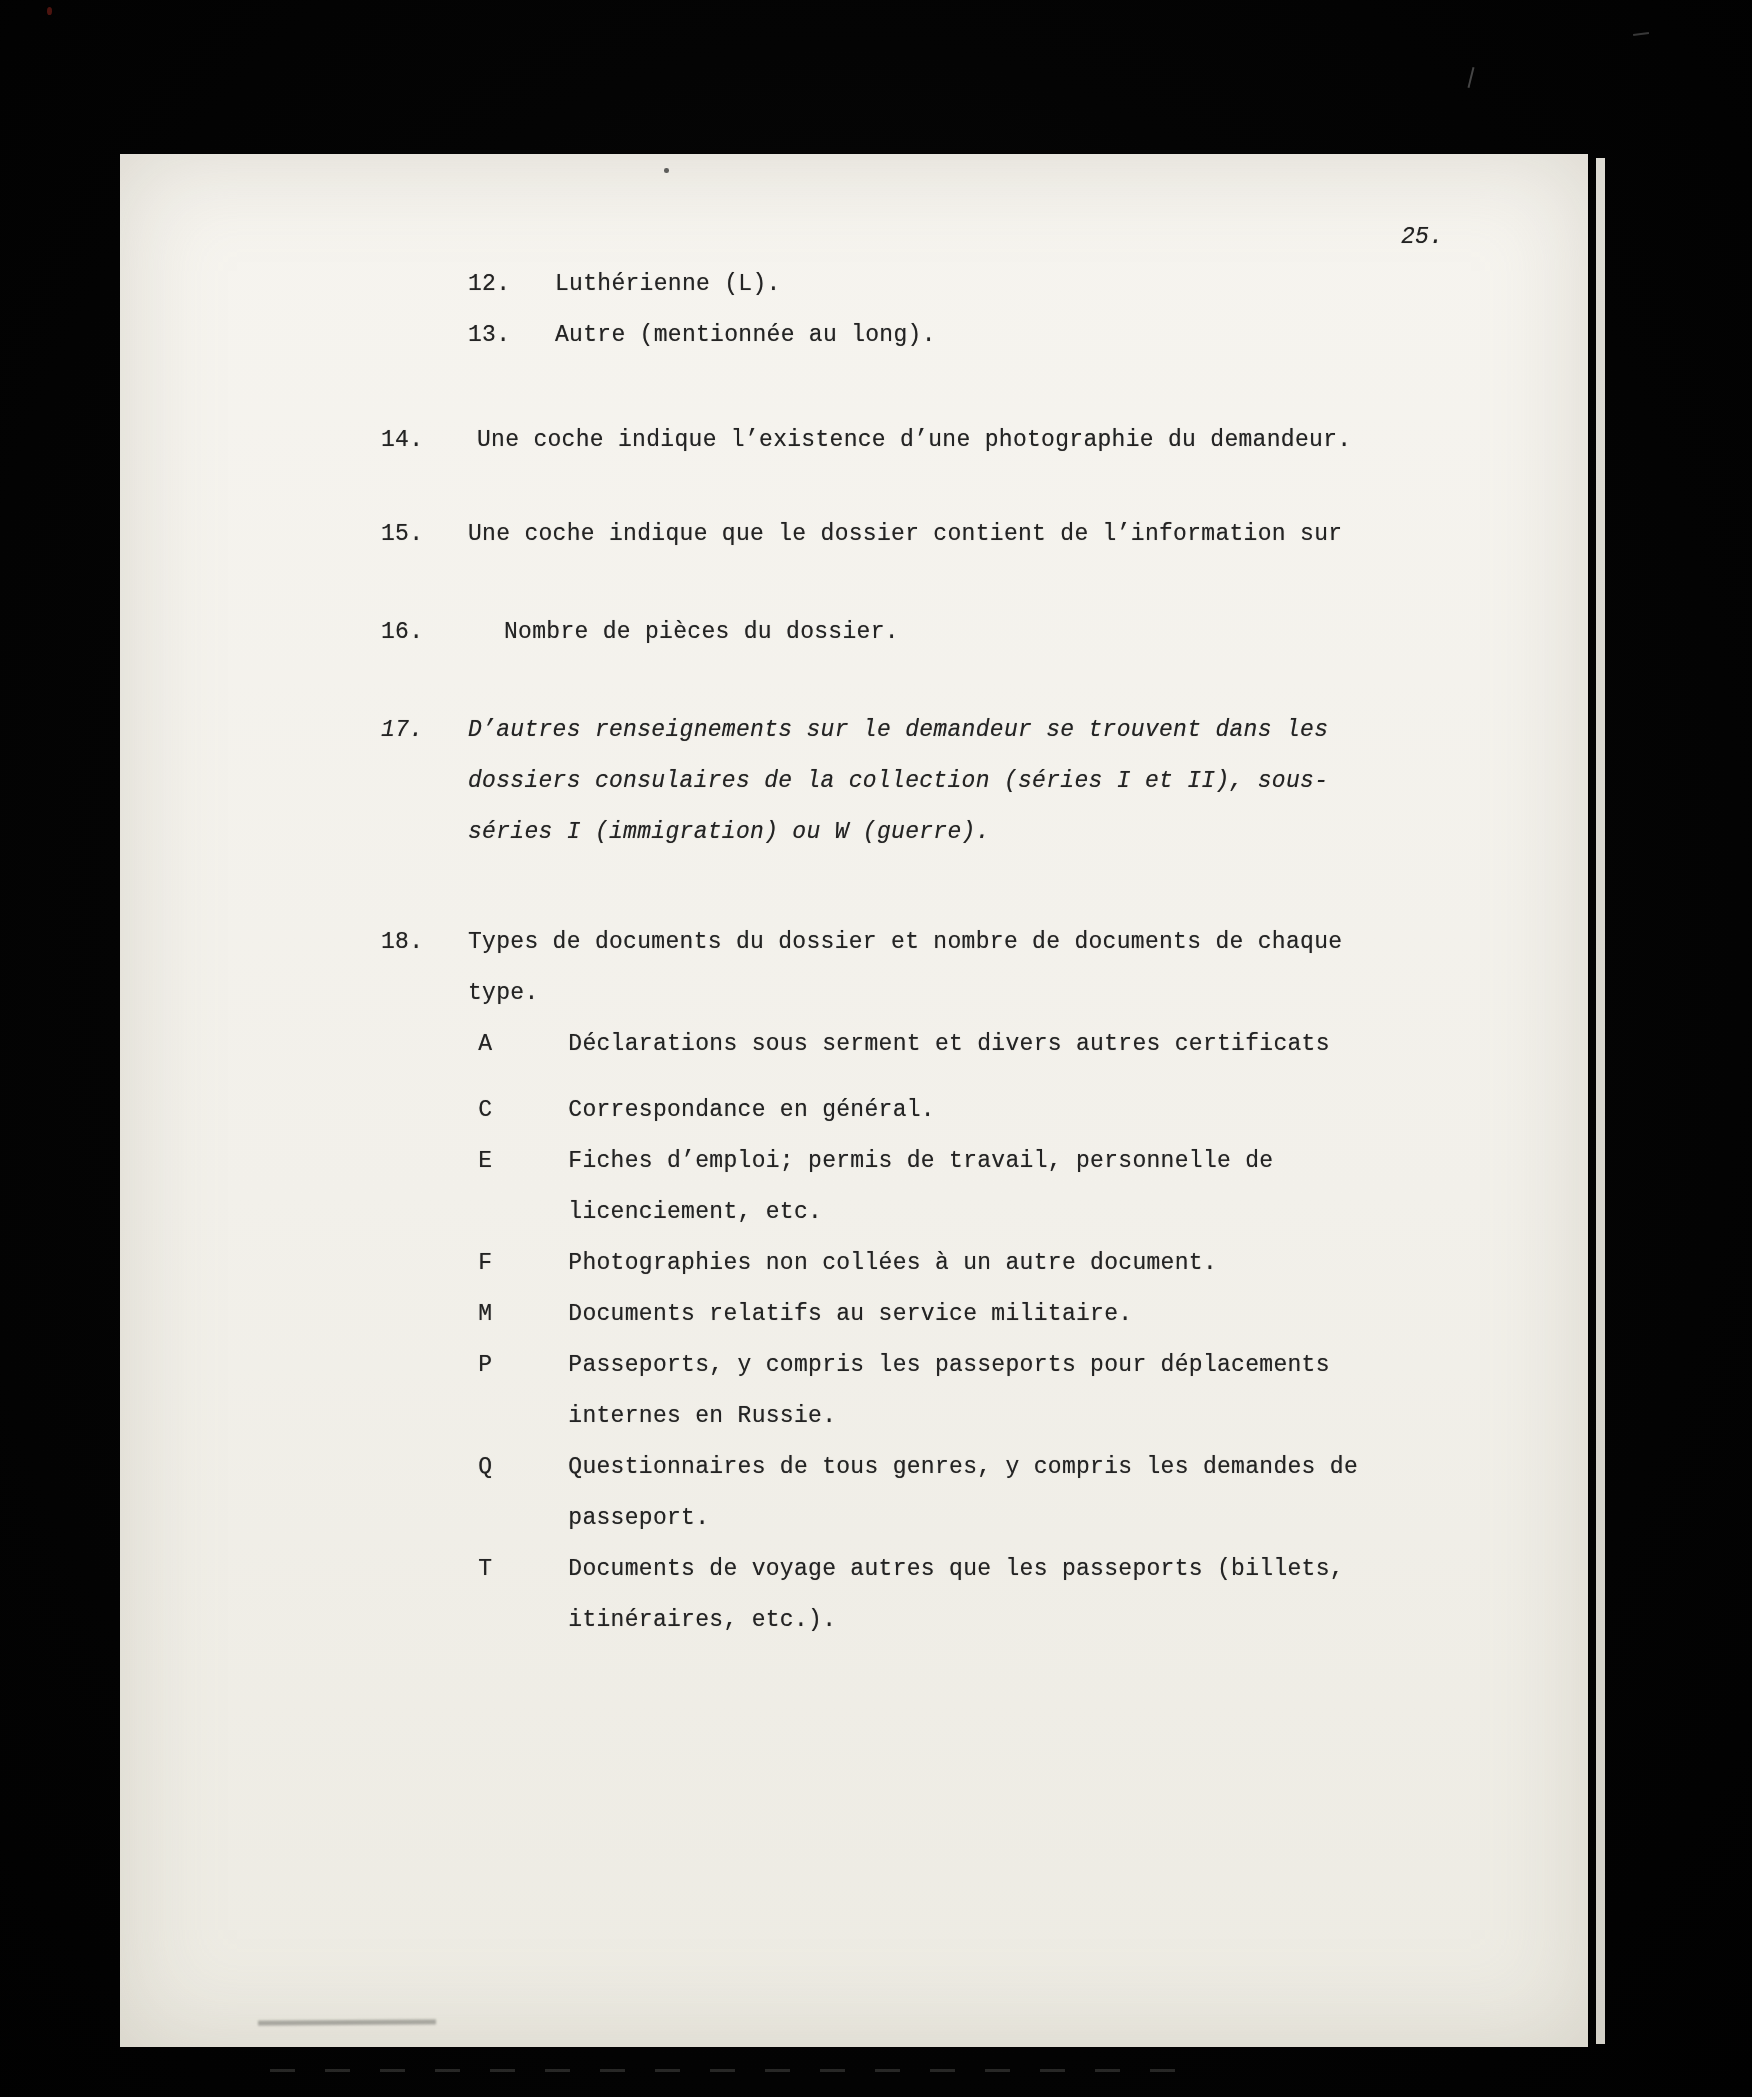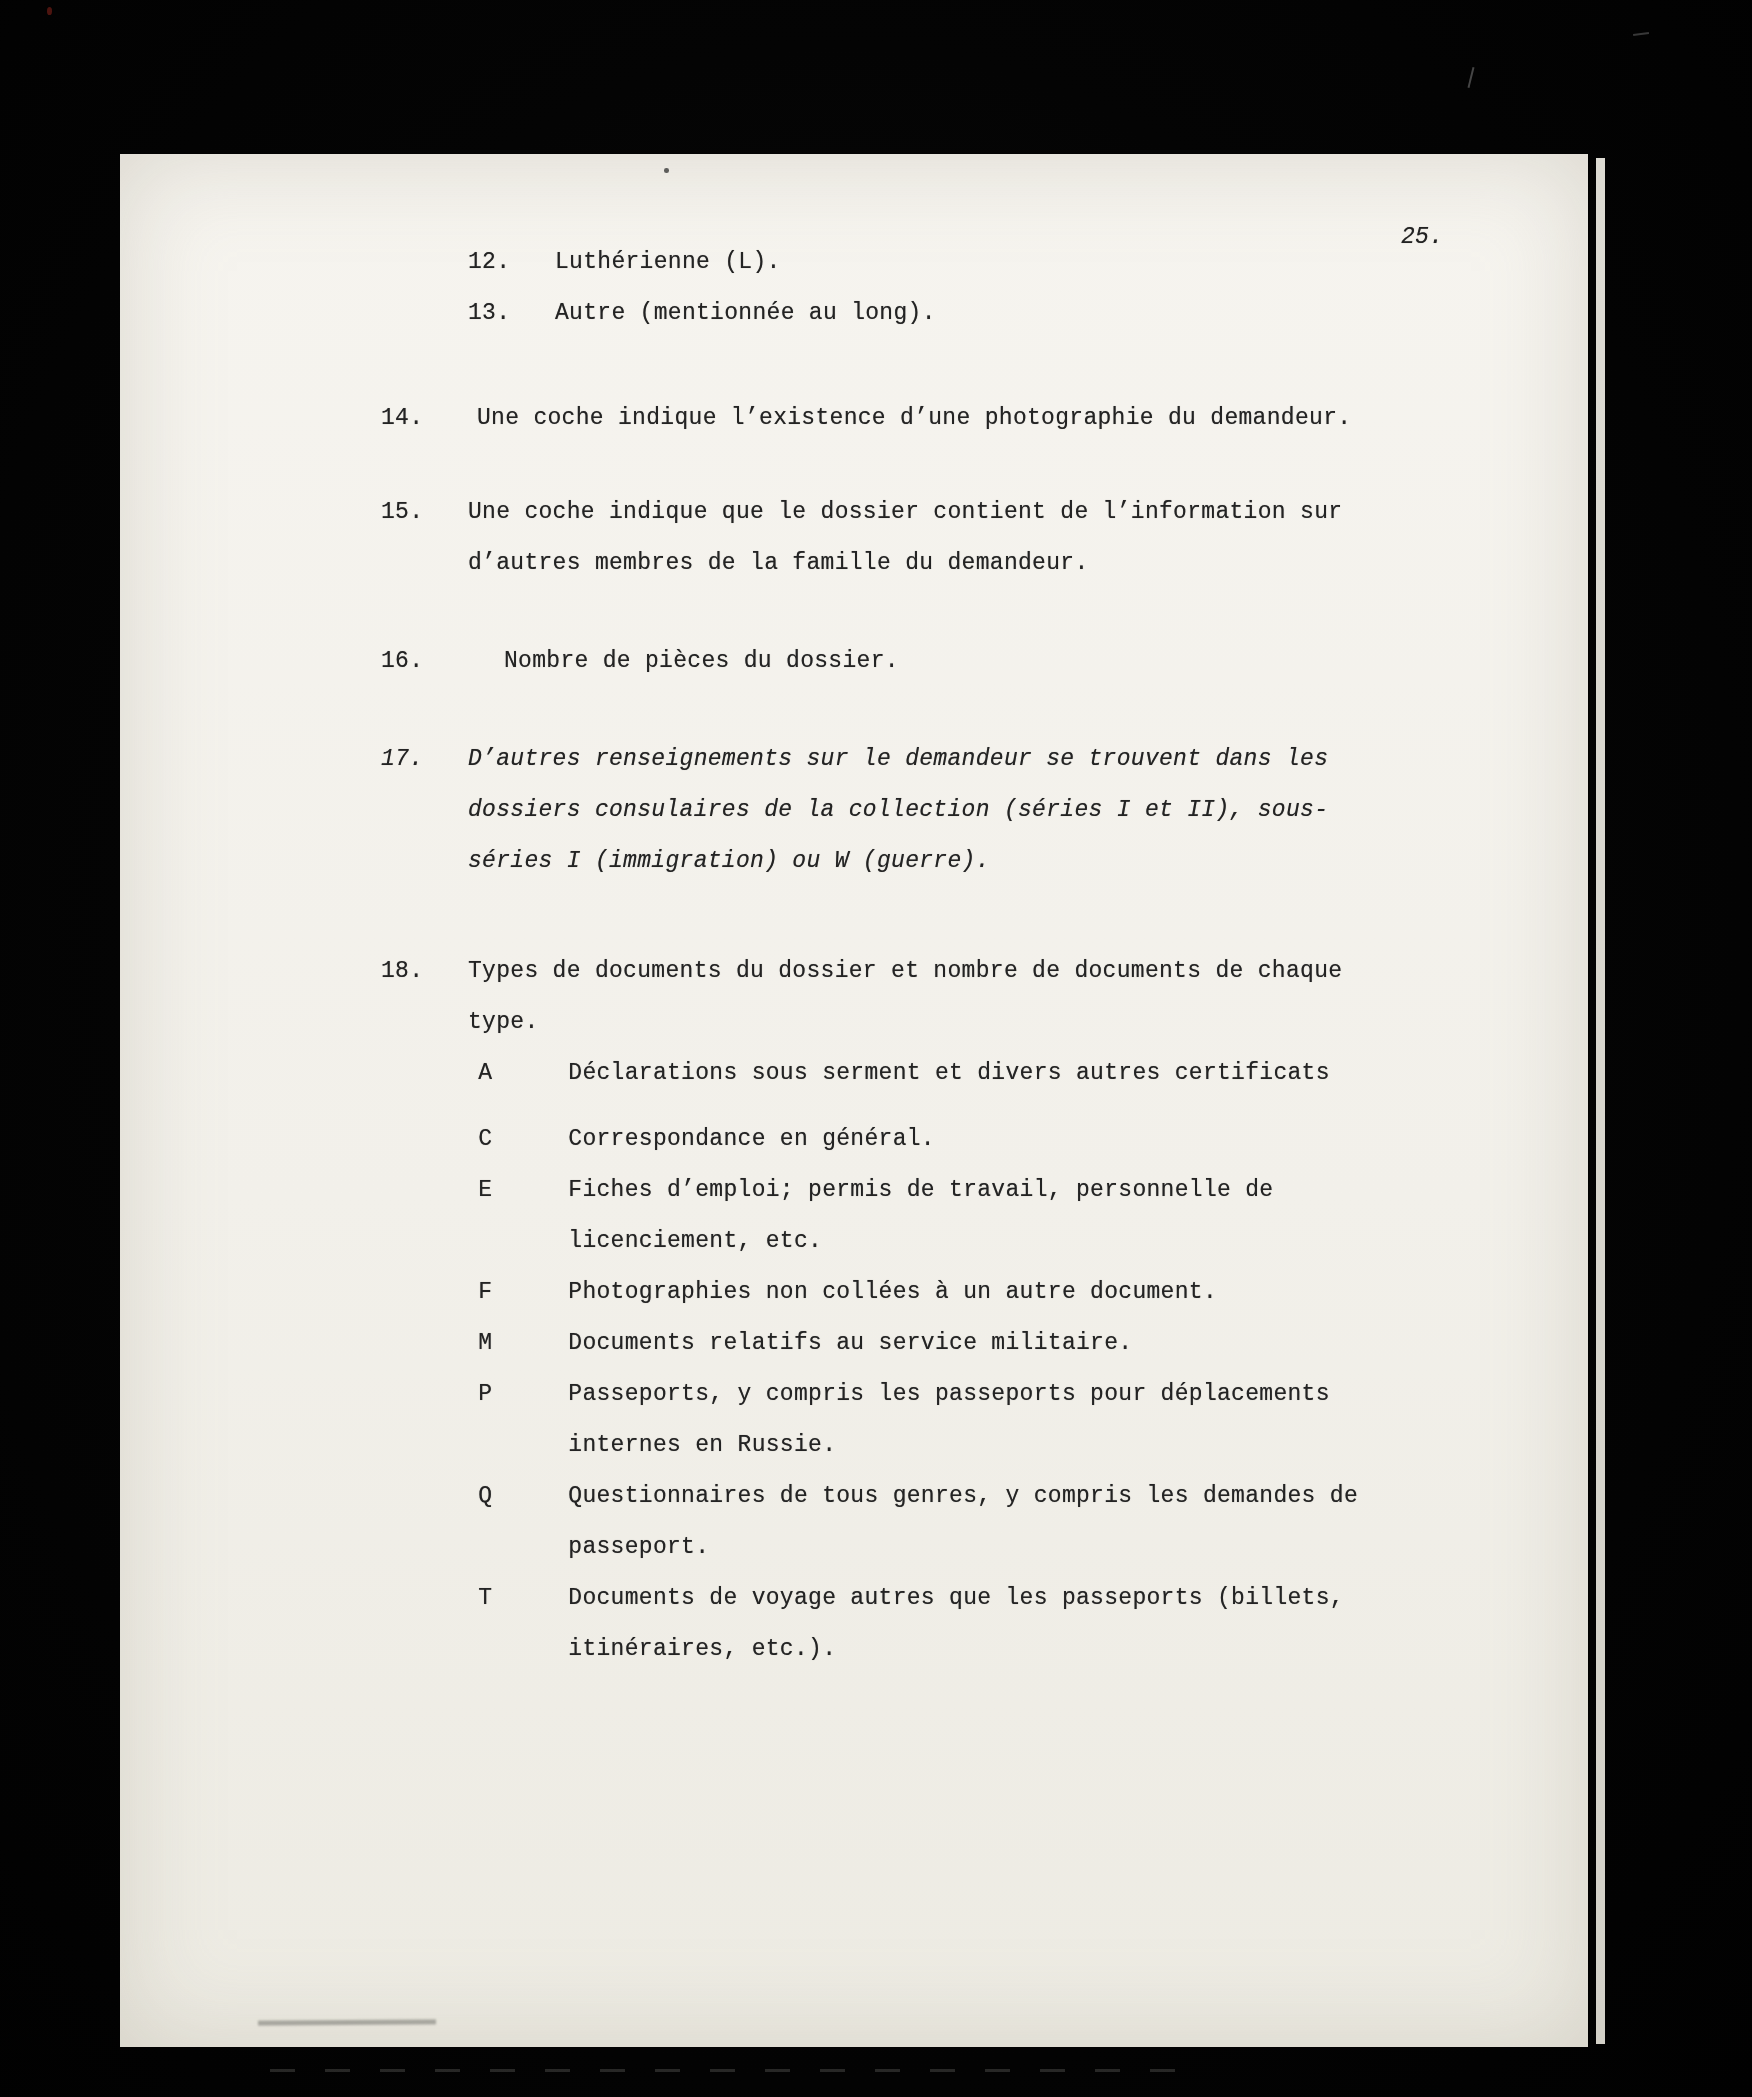--- a/index.html
+++ b/index.html
@@ -36,21 +36,21 @@
     position: absolute;
     left: 1281px; top: 70px;
     font-size: 23px; letter-spacing: 0.3px;
     color: #222;
     text-shadow: 0 0 0.7px rgba(30,30,30,0.5);
     font-style: italic;
   }
   .content {
     position: absolute;
     left: 0; top: 0; width: 100%;
-    padding: 83px 0 0 261px;
+    padding: 105px 0 0 261px;
     font-size: 23px;
     line-height: 51px;
     letter-spacing: 0.3px;
     color: #232323;
     text-shadow: 0 0 0.7px rgba(30,30,30,0.5);
   }
   .item { display: flex; }
   .item.sub { margin-left: 87px; }
   .content .item:nth-child(3) { margin-top: 54px; gap: 9px; }
   .content .item:nth-child(4) { margin-top: 43px; }
@@ -130,21 +130,20 @@
       <div class="item">
         <span class="num">14.</span>
         <div class="body">
           <div class="line">Une coche indique l’existence d’une photographie du demandeur.</div>
         </div>
       </div>
       <div class="item">
         <span class="num">15.</span>
         <div class="body">
           <div class="line">Une coche indique que le dossier contient de l’information sur</div>
-          <div class="line">d’autres membres de la famille du demandeur.</div>
         </div>
       </div>
       <div class="item">
         <span class="num">16.</span>
         <div class="body">
           <div class="line">Nombre de pièces du dossier.</div>
         </div>
       </div>
       <div class="item">
         <span class="num">17.</span>

